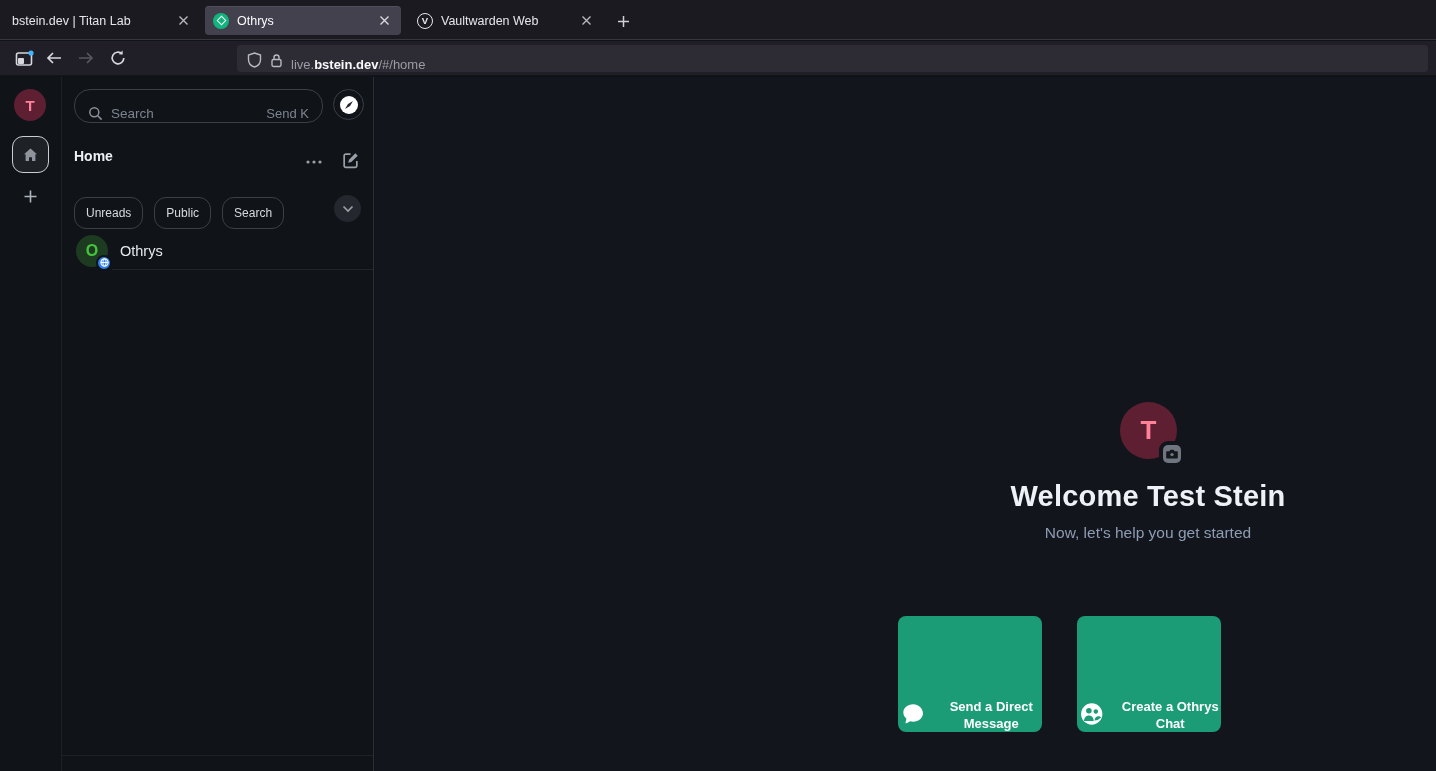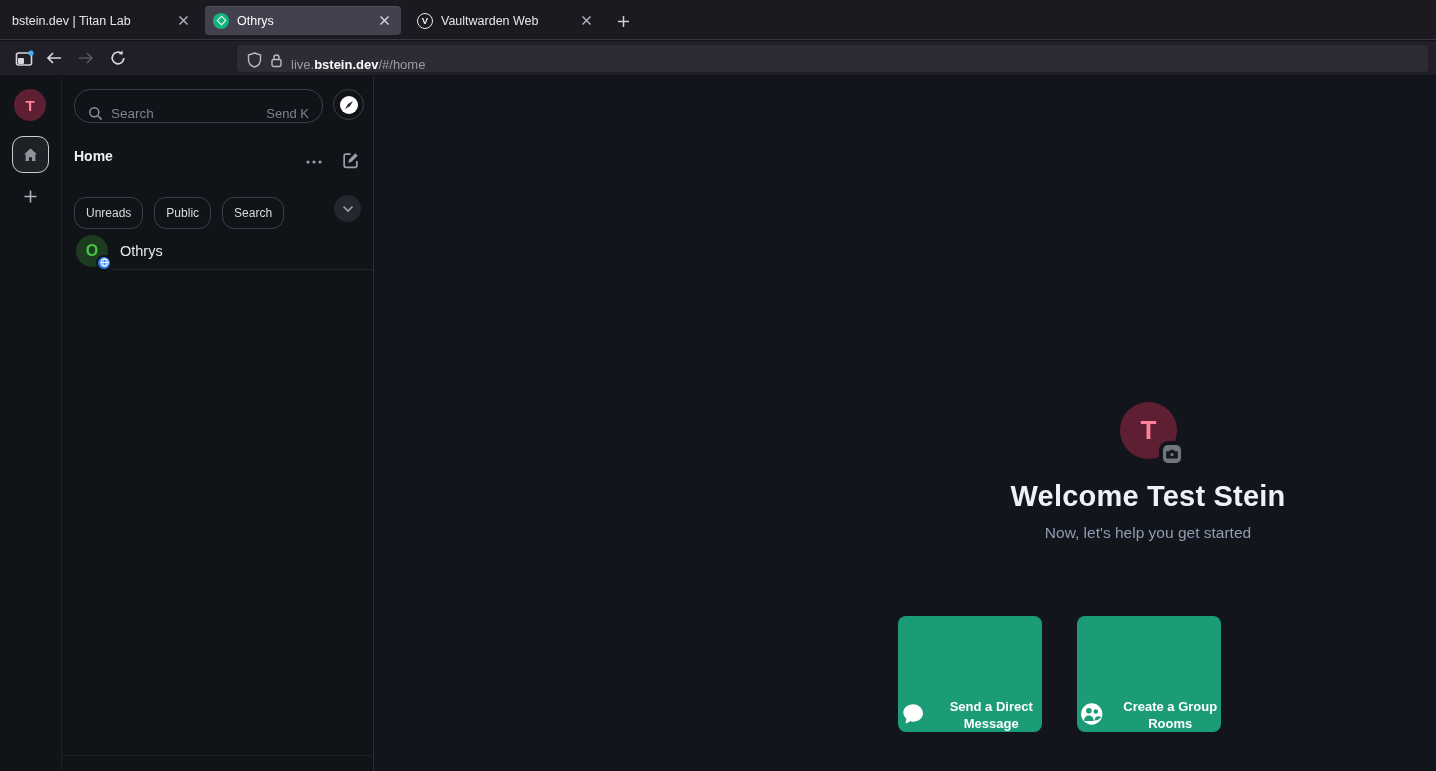--- a/index.html
+++ b/index.html
@@ -288,18 +288,18 @@
 
 
       <button class="action-btn">
         <svg width="36" height="36" viewBox="0 0 36 36">
           <circle cx="18" cy="18" r="13" fill="#fff"></circle>
           <circle cx="14.5" cy="14" r="3.4" fill="#1b9c76"></circle>
           <path d="M8.6 26.5 c0-4.2 2.6-6.8 5.9-6.8 s5.9 2.6 5.9 6.8 Z" fill="#1b9c76"></path>
           <circle cx="23" cy="15" r="2.7" fill="#1b9c76"></circle>
           <path d="M21.5 26 c0-3.4 2-5.4 4.6-5.4 c1.4 0 2.6.6 3.4 1.6 A13 13 0 0 1 21.5 26 Z" fill="#1b9c76"></path>
         </svg>
-        <span class="action-label">Create a Group Rooms</span>
+        <span class="action-label">Create a Othrys Chat</span>
       </button>
 
     </div>
   </div>
 </div>
 
 </body></html>

